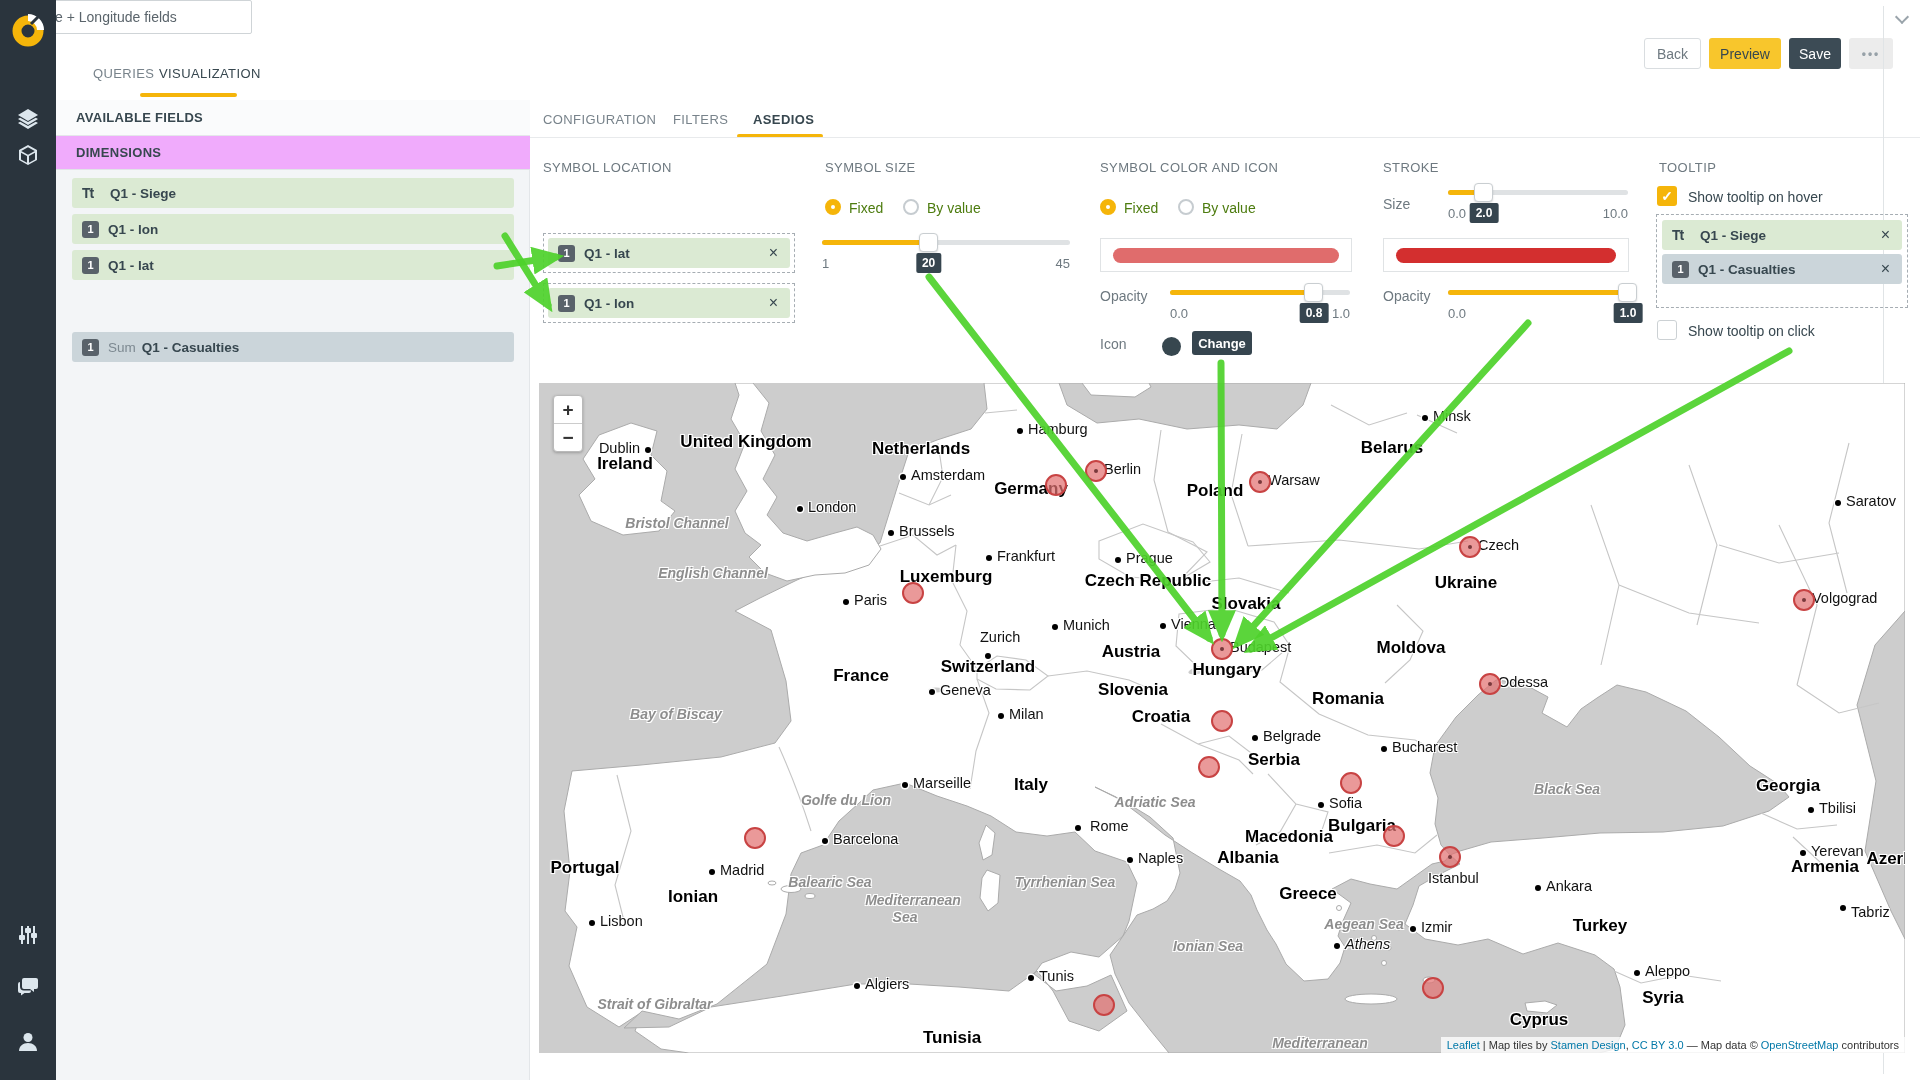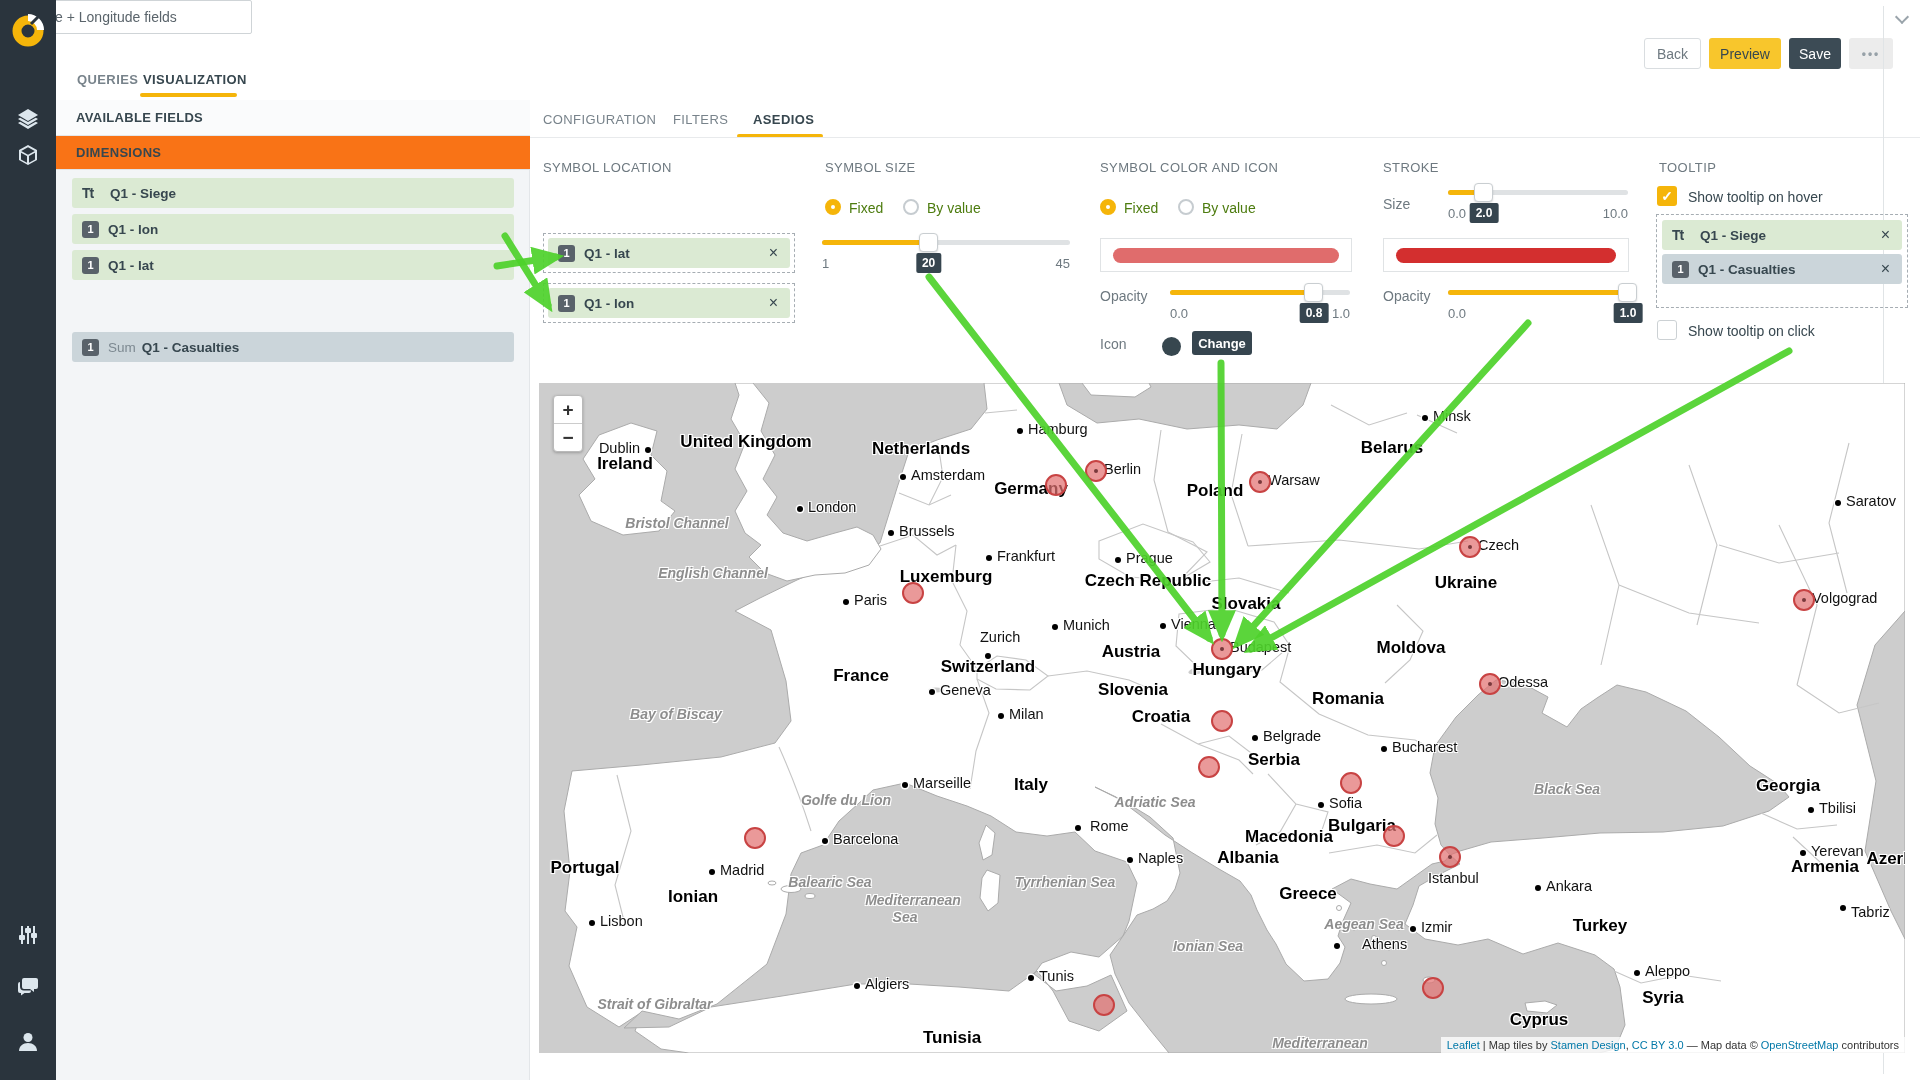--- a/index.html
+++ b/index.html
@@ -7,36 +7,36 @@
        font-family:"Liberation Sans",sans-serif;color:#37474F;}
   .abs{position:absolute;}
 
   
   #sidebar{left:0;top:0;width:56px;height:1080px;background:#2A343D;}
   .sb-ic{position:absolute;left:0;width:56px;display:flex;justify-content:center;color:#DCE6ED;cursor:pointer;}
 
   
   #breadcrumb{left:66px;top:13px;font-size:27px;color:#E2A139;white-space:nowrap;}
   #breadcrumb .sep{margin:0 10px;color:#E7B25F;}
-  .toptab{position:absolute;top:72px;font-size:13px;font-weight:bold;letter-spacing:.4px;color:#78838B;cursor:pointer;}
+  .toptab{position:absolute;top:66px;font-size:13px;font-weight:normal;letter-spacing:.4px;color:#78838B;cursor:pointer;margin-left:16px;}
   .toptab.active{color:#37474F;}
   #toptab-underline{left:140px;top:93px;width:97px;height:4px;background:#F5B50A;border-radius:2px;}
   .btn{position:absolute;top:38px;height:31px;border-radius:3px;font-size:14px;display:flex;align-items:center;
        justify-content:center;cursor:pointer;box-sizing:border-box;}
   #btn-back{left:1644px;width:57px;background:#fff;border:1px solid #D9DDE0;color:#6E7980;}
   #btn-preview{left:1709px;width:72px;background:#F8C62C;color:#37474F;}
   #btn-save{left:1789px;width:52px;background:#3C4B55;color:#fff;}
   #btn-more{left:1849px;width:44px;background:#ECECEC;color:#97A1A8;font-weight:bold;letter-spacing:2px;font-size:12px;}
 
   
   #fields-panel{left:56px;top:100px;width:474px;height:980px;background:#F3F5F7;border-right:1px solid #E3E6E9;box-sizing:border-box;}
   .panel-row{position:absolute;left:0;width:474px;box-sizing:border-box;display:flex;align-items:center;padding-left:20px;
              font-size:13px;font-weight:bold;color:#37474F;letter-spacing:.3px;}
   #row-avail{top:0;height:36px;background:#FAFBFC;border-bottom:1px solid #E4E7EA;}
-  #row-dims{top:36px;height:34px;background:#f97316;border-bottom:1px solid #E0E4E7;}
+  #row-dims{top:36px;height:34px;background:#f0abfc;border-bottom:1px solid #E0E4E7;}
   #row-metrics{top:190px;height:34px;background:#ECEFF1;border-top:1px solid #E0E4E7;border-bottom:1px solid #E0E4E7;}
   .chip{position:absolute;left:16px;width:442px;height:30px;border-radius:3px;display:flex;align-items:center;
         padding-left:10px;box-sizing:border-box;cursor:grab;}
   .chip.green{background:#DBEAD3;}
   .chip.grey{background:#CBD5DA;}
   .nbadge{width:17px;height:17px;border-radius:3px;background:#59626A;color:#fff;font-size:11px;font-weight:bold;
           display:flex;align-items:center;justify-content:center;flex:0 0 auto;}
   .tbadge{color:#37474F;font-weight:bold;font-size:14px;flex:0 0 auto;width:19px;letter-spacing:-1px;}
   .chip .lbl{margin-left:9px;font-size:13.5px;font-weight:bold;color:#37474F;}
   .chip .agg{margin-left:9px;font-size:13.5px;color:#7D8991;}
@@ -519,21 +519,21 @@
         <div class="city" style="left: 999px; top: 505px;">
           <span class="d"></span>
           <span class="t" style="left: 8px; top: -10px;">Ankara</span>
         </div>
         <div class="city" style="left: 874px; top: 546px;">
           <span class="d"></span>
           <span class="t" style="left: 8px; top: -10px;">Izmir</span>
         </div>
         <div class="city" style="left: 798px; top: 563px;">
           <span class="d"></span>
-          <span class="t" style="left: 25px; top: -10px;">Athens</span>
+          <span class="t" style="left: 8px; top: -10px; font-style: italic;">Athens</span>
         </div>
         <div class="city" style="left: 1299px; top: 120px;">
           <span class="d"></span>
           <span class="t" style="left: 8px; top: -10px;">Saratov</span>
         </div>
         <div class="city" style="left: 1272px; top: 427px;">
           <span class="d"></span>
           <span class="t" style="left: 8px; top: -10px;">Tbilisi</span>
         </div>
         <div class="city" style="left: 1264px; top: 470px;">

